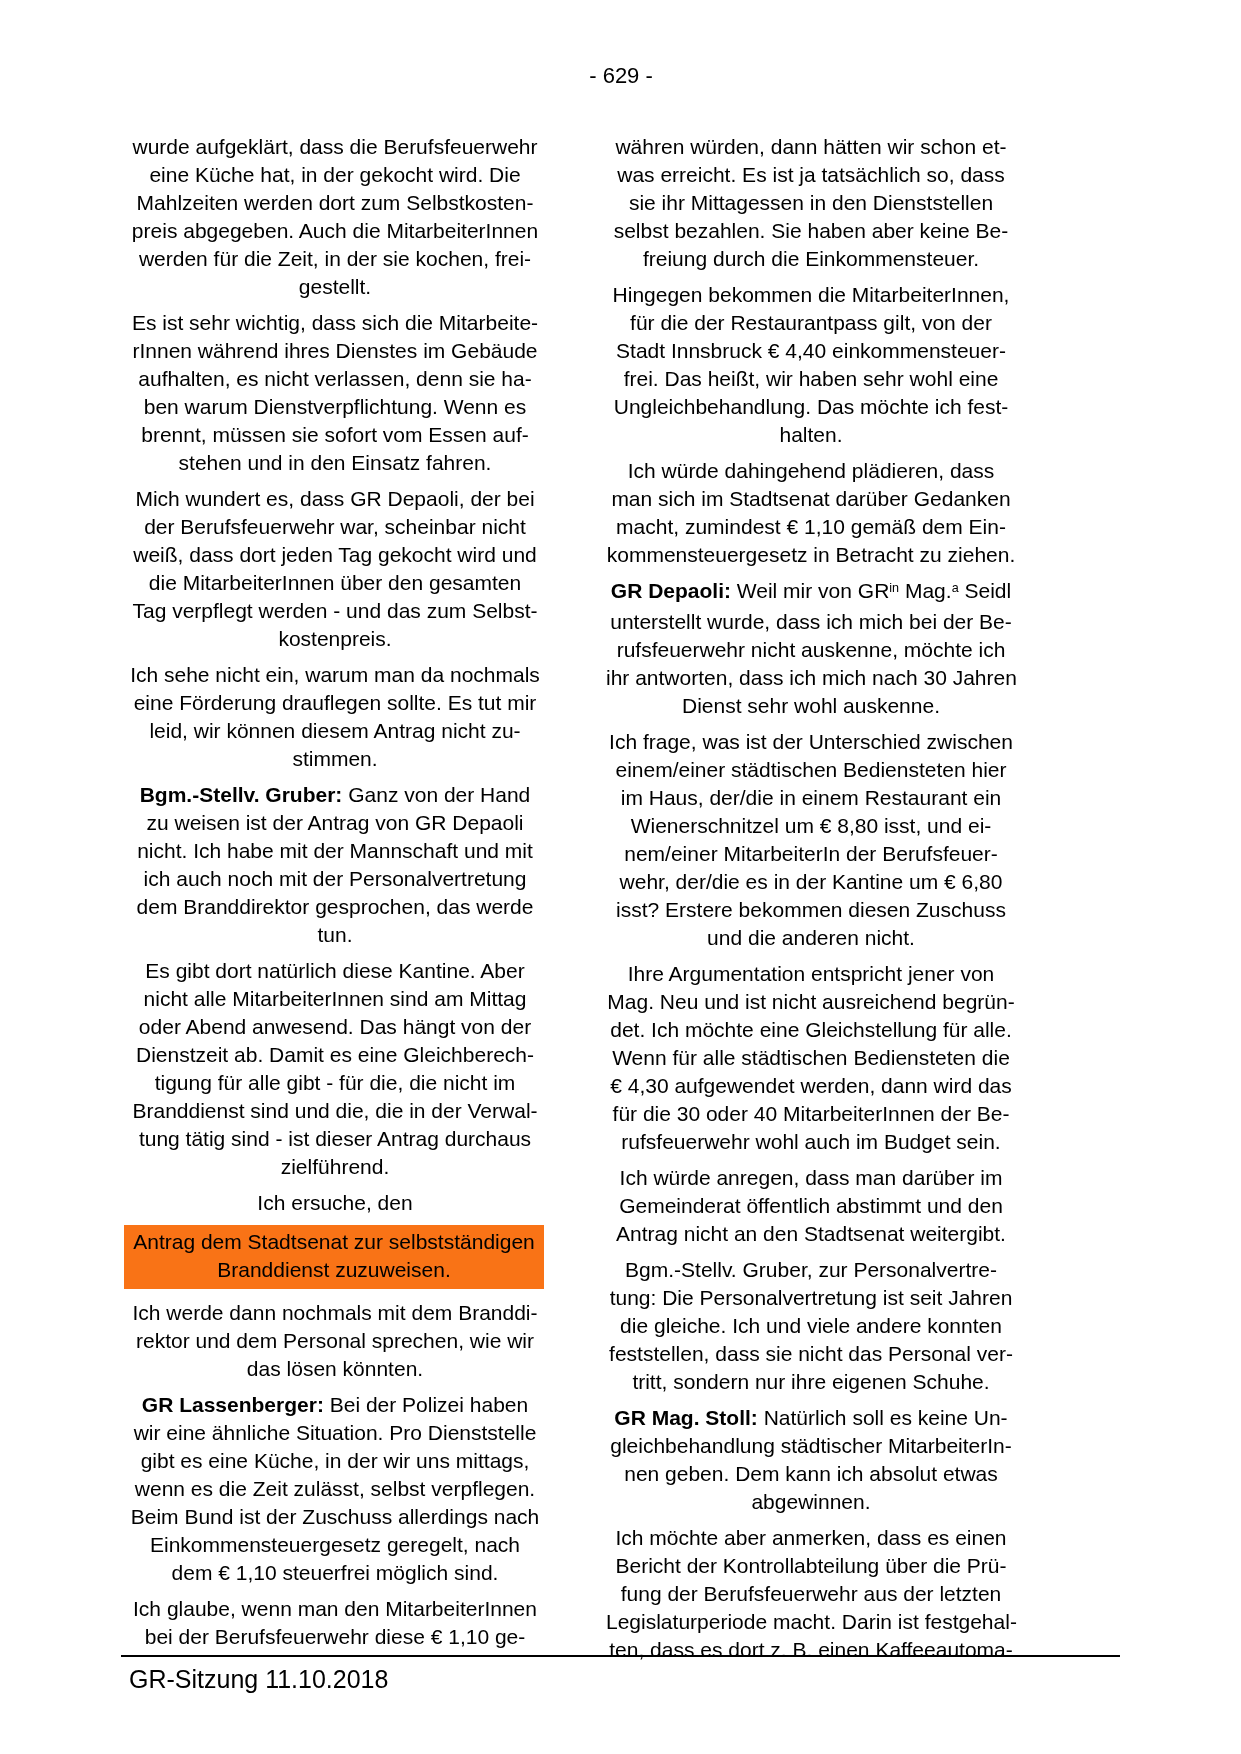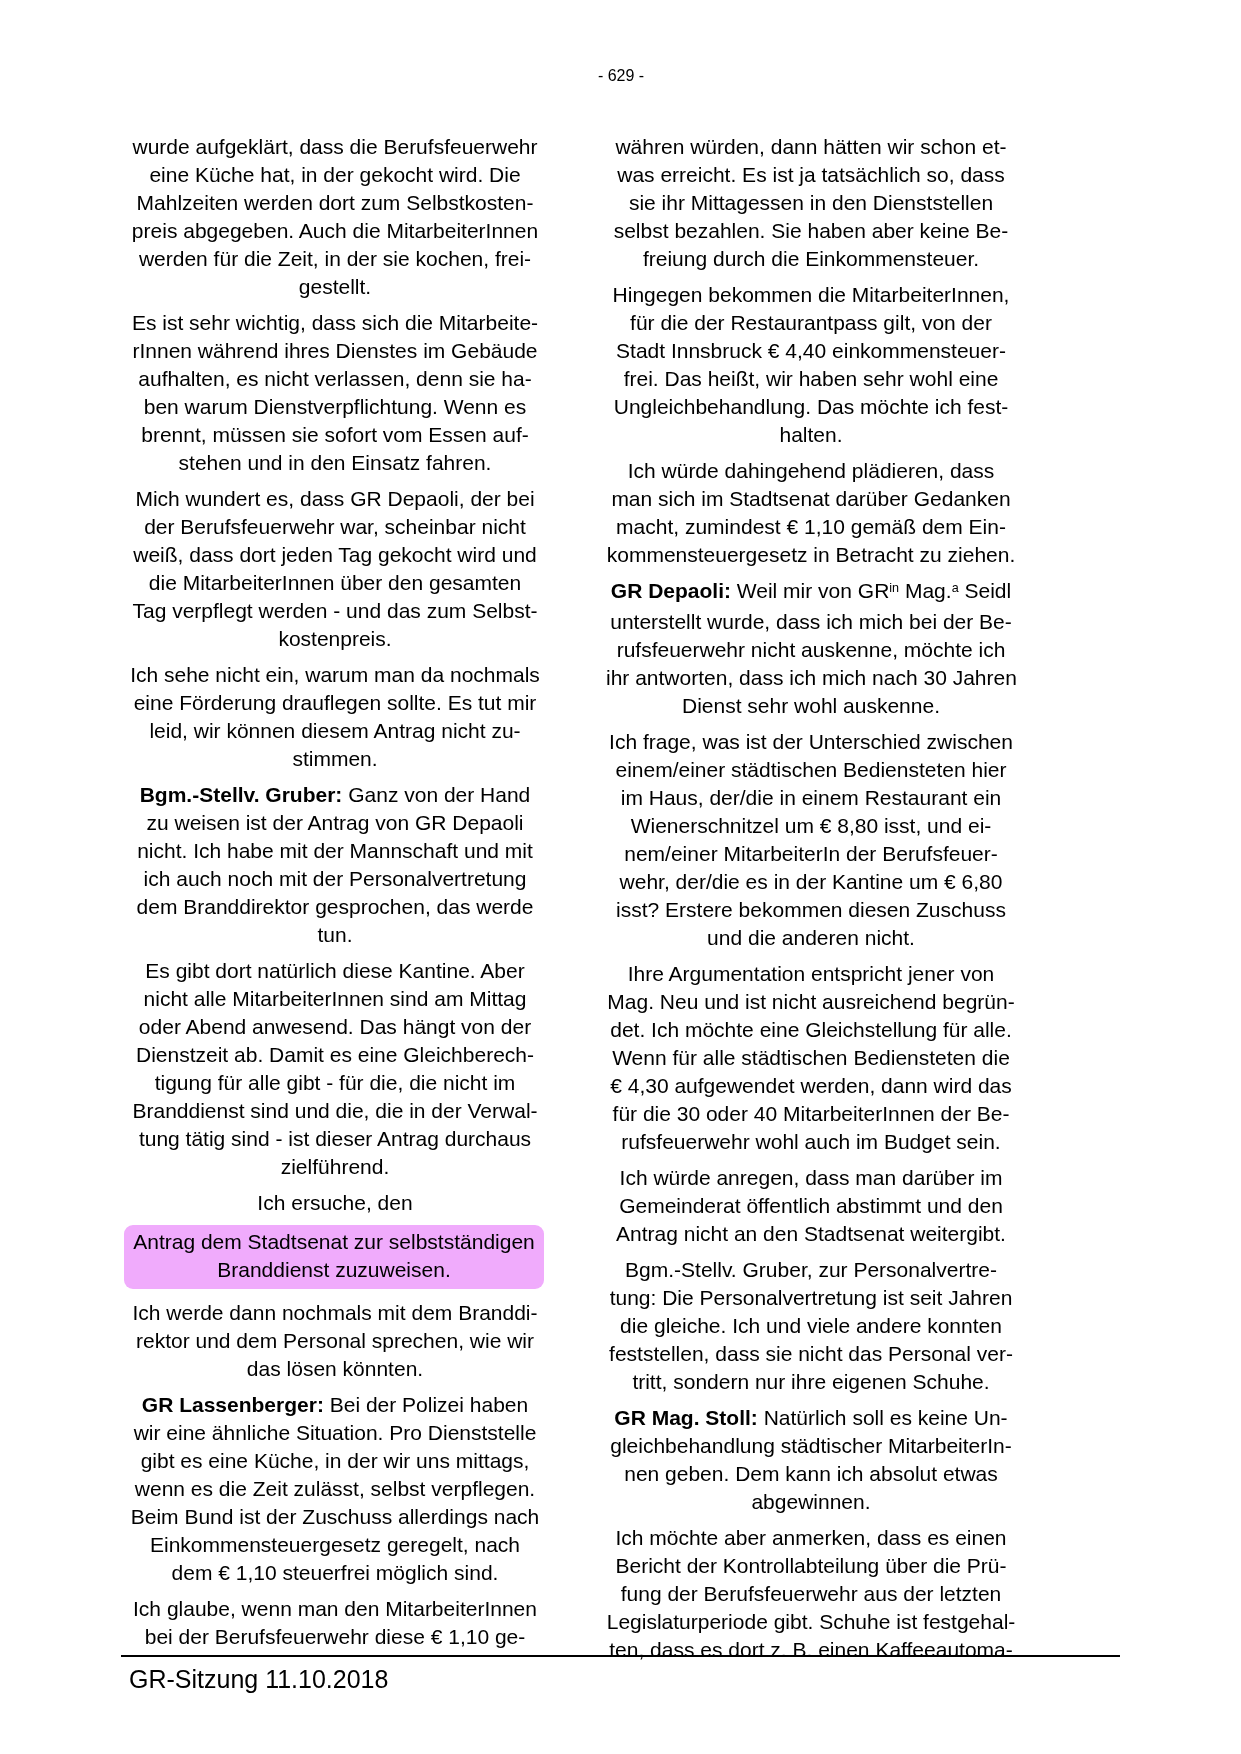--- a/index.html
+++ b/index.html
@@ -7,21 +7,21 @@
     position:relative;
     width:1241px;height:1754px;
     margin:0 auto;
     background:#ffffff;
     font-family:"Liberation Sans","DejaVu Sans",sans-serif;
     color:#000;
     overflow:hidden;
   }
   .page-number{
     position:absolute;top:64px;left:121px;width:1000px;
-    text-align:center;font-size:16px;line-height:24px;
+    text-align:center;font-size:22px;line-height:24px;
   }
   .content{
     position:absolute;left:130px;top:133px;width:886px;
     display:flex;justify-content:space-between;
   }
   .col{width:410px;font-size:21px;line-height:28px;text-align:center;}
   .para{margin:0 0 8px 0;}
   .line{white-space:pre;}
   .para.highlight{
     padding:3px 6px 5px 6px;
@@ -89,21 +89,21 @@
           <div class="line">oder Abend anwesend. Das hängt von der</div>
           <div class="line">Dienstzeit ab. Damit es eine Gleichberech-</div>
           <div class="line">tigung für alle gibt - für die, die nicht im</div>
           <div class="line">Branddienst sind und die, die in der Verwal-</div>
           <div class="line">tung tätig sind - ist dieser Antrag durchaus</div>
           <div class="line">zielführend.</div>
         </div>
         <div class="para">
           <div class="line">Ich ersuche, den</div>
         </div>
-        <div class="para highlight" style="background: #f0abfc; border-radius: 9px;">
+        <div class="para highlight" style="background: #f97316;">
           <div class="line">Antrag dem Stadtsenat zur selbstständigen</div>
           <div class="line">Branddienst zuzuweisen.</div>
         </div>
         <div class="para">
           <div class="line">Ich werde dann nochmals mit dem Branddi-</div>
           <div class="line">rektor und dem Personal sprechen, wie wir</div>
           <div class="line">das lösen könnten.</div>
         </div>
         <div class="para">
           <div class="line"><strong>GR Lassenberger: </strong>Bei der Polizei haben</div>
@@ -182,21 +182,21 @@
         <div class="para">
           <div class="line"><strong>GR Mag. Stoll: </strong>Natürlich soll es keine Un-</div>
           <div class="line">gleichbehandlung städtischer MitarbeiterIn-</div>
           <div class="line">nen geben. Dem kann ich absolut etwas</div>
           <div class="line">abgewinnen.</div>
         </div>
         <div class="para">
           <div class="line">Ich möchte aber anmerken, dass es einen</div>
           <div class="line">Bericht der Kontrollabteilung über die Prü-</div>
           <div class="line">fung der Berufsfeuerwehr aus der letzten</div>
-          <div class="line">Legislaturperiode gibt. Schuhe ist festgehal-</div>
+          <div class="line">Legislaturperiode macht. Darin ist festgehal-</div>
           <div class="line">ten, dass es dort z. B. einen Kaffeeautoma-</div>
         </div>
       </div>
   </div>
 
   <div class="footer-rule"></div>
   <div class="footer-text">GR-Sitzung 11.10.2018</div>
 </div>
 
 </body></html>

